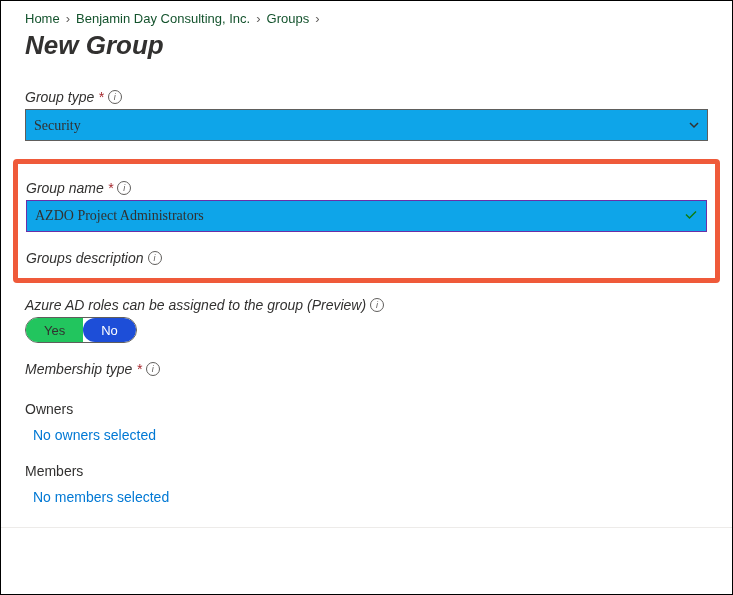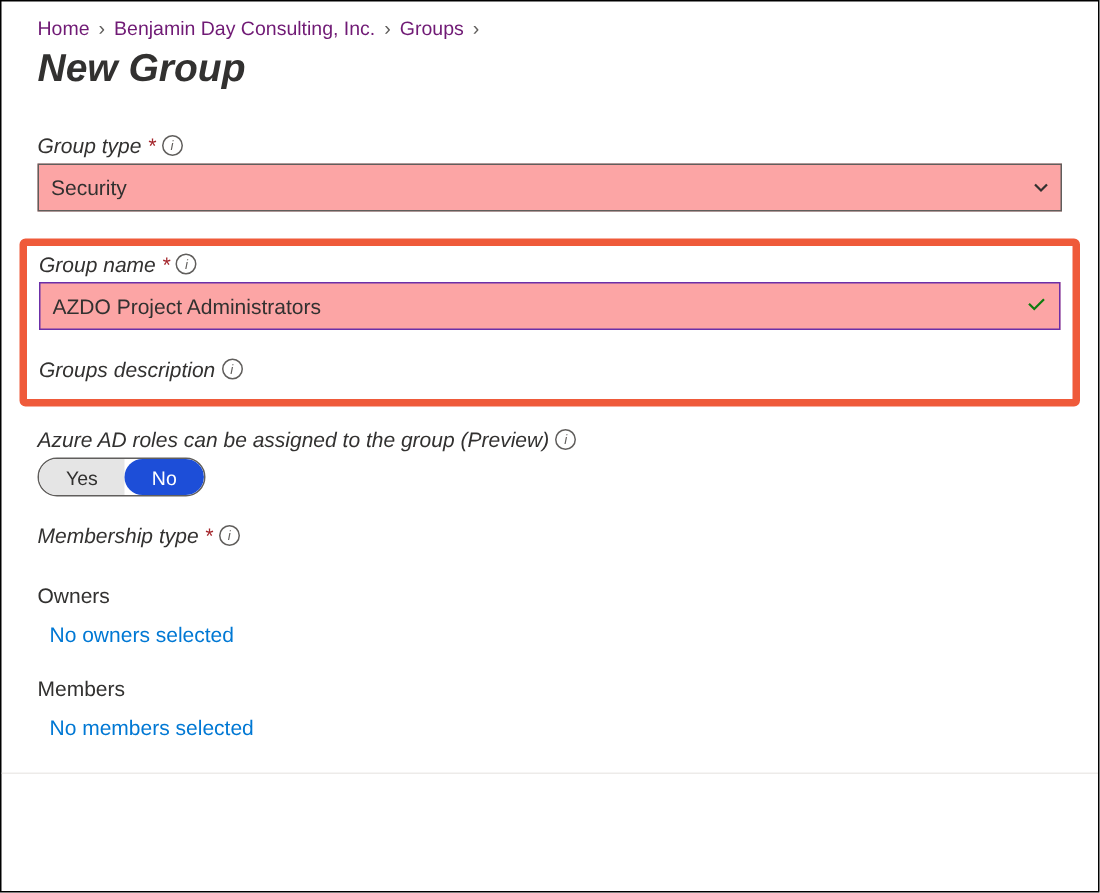--- a/index.html
+++ b/index.html
@@ -14,21 +14,21 @@
       padding: 10px 24px;
       position: relative;
     }
     .breadcrumb {
       display: flex;
       align-items: center;
       gap: 6px;
       margin-bottom: 4px;
       font-size: 13px;
     }
-    .breadcrumb a { color: #701a75; text-decoration: none; }
+    .breadcrumb a { color: #14532d; text-decoration: none; }
     .breadcrumb .sep { color: #605e5c; }
     h1 {
       font-size: 26px;
       font-weight: 600;
       margin-bottom: 28px;
       color: #323130;
       font-style: italic;
     }
     .field { margin-bottom: 18px; }
     .field-label {
@@ -49,60 +49,60 @@
       border-radius: 50%;
       font-size: 9px;
       color: #605e5c;
     }
     .input-wrap { position: relative; }
     .text-input, .select-input {
       width: 100%;
       height: 32px;
       padding: 4px 30px 4px 8px;
       border: 1px solid #605e5c;
-      background: #fca5a5;
+      background: #0ea5e9;
       font-size: 14px;
       color: #323130;
-      font-family: Liberation Sans, sans-serif;
+      font-family: Liberation Serif, serif;
     }
     .select-input { appearance: none; }
     .chevron {
       position: absolute;
       right: 8px; top: 50%;
       transform: translateY(-50%);
       pointer-events: none;
     }
     .chevron svg { display: block; }
     .validated { border-color: #6b2fa8; }
     .check {
       position: absolute;
       right: 8px; top: 50%;
       transform: translateY(-50%);
       color: #107c10;
     }
     .highlight-box {
       border: 5px solid #ef5a3a;
       border-radius: 4px;
-      padding: 4px 8px 8px 8px;
+      padding: 16px 8px 8px 8px;
       margin: 0 -12px 14px -12px;
     }
     .toggle-group {
       display: inline-flex;
       border: 1px solid #605e5c;
       border-radius: 16px;
       overflow: hidden;
       height: 26px;
     }
     .toggle-opt {
       padding: 2px 18px;
       font-size: 13px;
       display: flex;
       align-items: center;
       cursor: pointer;
-      background: #e5e5e5;
+      background: #22c55e;
     }
     .toggle-opt.active {
       background: #1d4ed8;
       color: #fff;
       border-radius: 16px;
     }
     .section-label {
       font-size: 14px;
       margin-top: 24px;
       margin-bottom: 6px;

